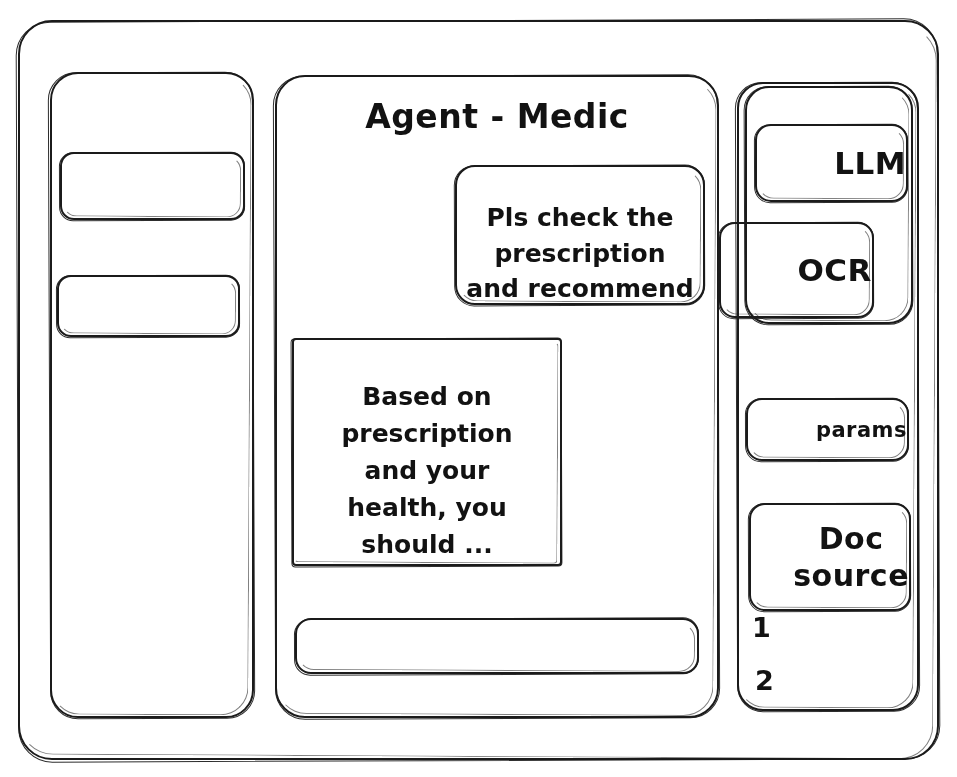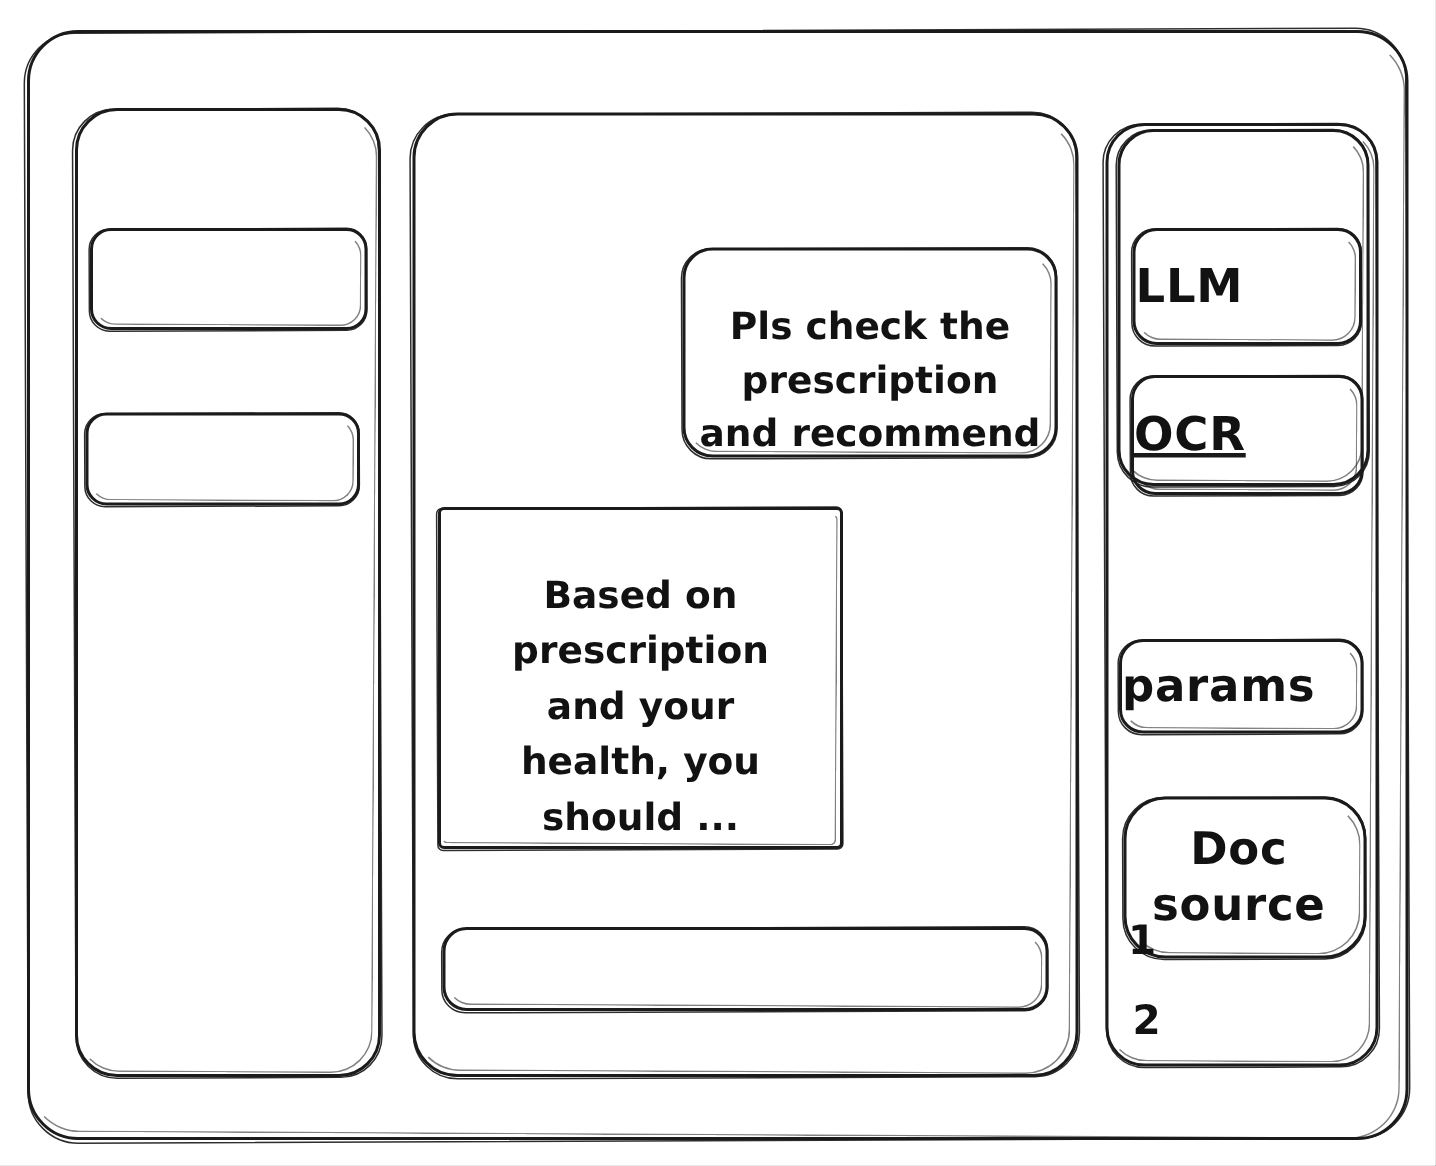--- a/index.html
+++ b/index.html
@@ -158,34 +158,33 @@
     left: 745px;
     top: 86px;
     width: 168px;
     height: 238px;
     border-radius: 24px;
   }
   .tool-btn {
     border-radius: 16px;
     display: flex;
     align-items: center;
-    justify-content: flex-start;
-    margin-top: 28px;
+    justify-content: flex-end;
   }
   .tool-btn span {
     font-size: 31px;
     letter-spacing: .5px;
   }
   #tool-llm    { left: 755px; top: 124px; width: 153px; height: 78px; }
-  #tool-ocr    { left: 754px; top: 222px; width: 155px; height: 80px; text-decoration: underline; }
+  #tool-ocr    { left: 719px; top: 222px; width: 155px; height: 96px; }
   #tool-params { left: 746px; top: 398px; width: 163px; height: 63px; }
-  #tool-params span { font-size: 30px; }
+  #tool-params span { font-size: 21px; }
   #tool-doc-source {
     left: 749px; top: 503px; width: 162px; height: 108px;
-    border-radius: 28px;
+    border-radius: 16px;
     padding-left: 17px;
   }
   #tool-doc-source span {
     font-size: 30px;
     text-align: center;
     line-height: 1.25;
     white-space: pre-line;
   }
 
   .doc-item {
@@ -207,20 +206,21 @@
 
 <div id="stage">
 
   <div class="sketch" id="window-frame"></div>
 
   <div class="sketch" id="history-panel"></div>
   <div class="sketch history-item" id="history-item-1"></div>
   <div class="sketch history-item" id="history-item-2"></div>
 
   <div class="sketch" id="agent-panel"></div>
+  <div id="agent-title">Agent - Medic</div>
 
   <div class="sketch bubble" id="user-bubble">
     <div class="bubble-text">Pls check the
 prescription
 and recommend</div>
   </div>
 
   <div class="sketch bubble" id="agent-bubble">
     <div class="bubble-text">Based on
 prescription

